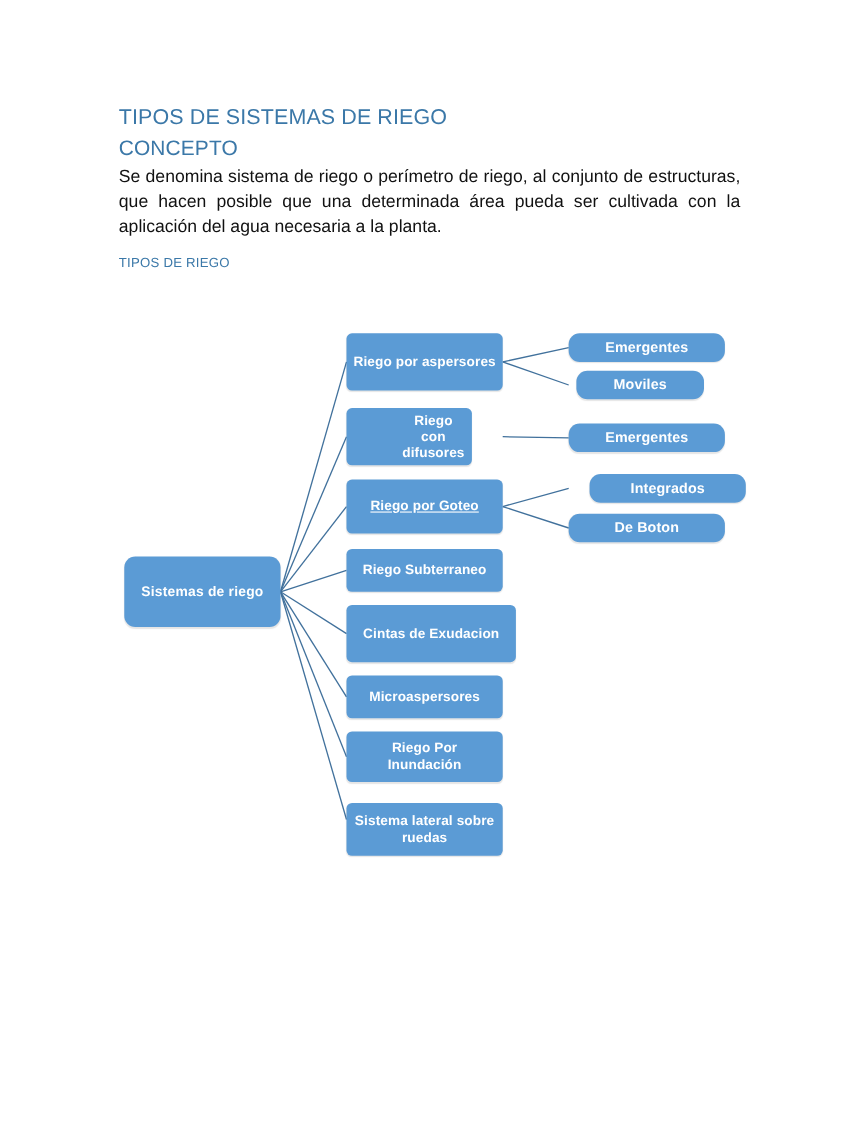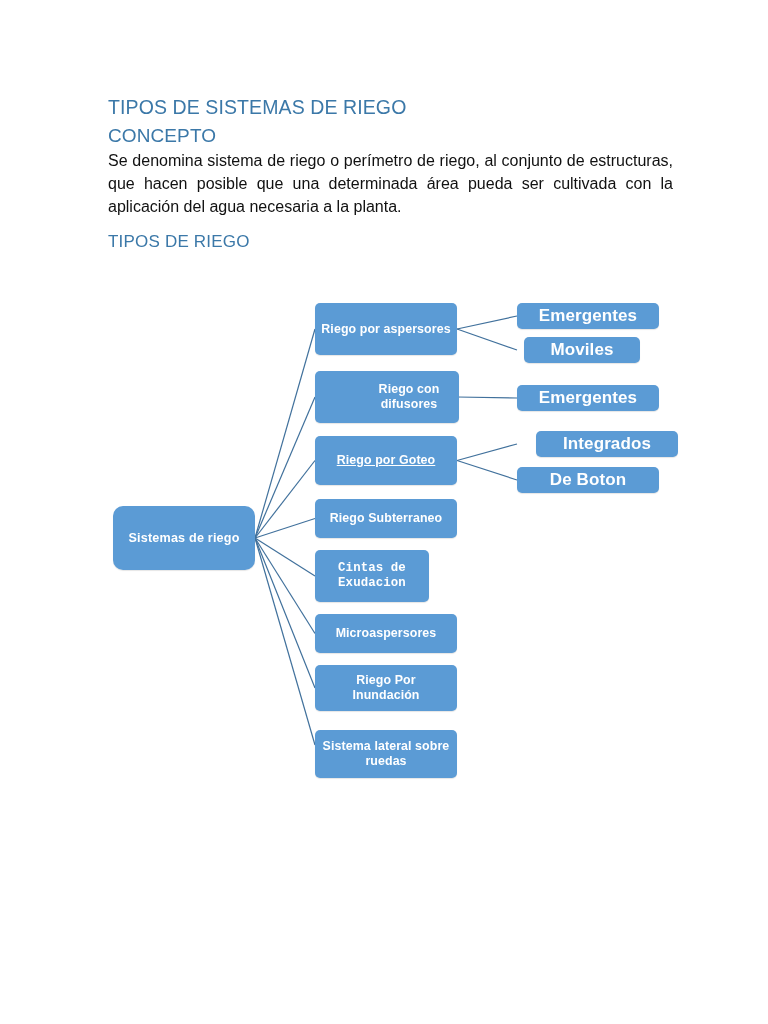--- a/index.html
+++ b/index.html
@@ -51,21 +51,21 @@
     font-size: 16px;
     color: #111111;
     line-height: 1.42;
     text-align: justify;
     margin: 0;
   }
   .section-heading {
     position: absolute;
     left: 108px;
     top: 232px;
-    font-size: 17px;
+    font-size: 12px;
     color: #3B78A8;
     font-weight: 400;
     letter-spacing: 0.2px;
   }
 
   
   #diagram {
     position: absolute;
     left: 0;
     top: 0;
@@ -95,21 +95,22 @@
   }
   .node.root {
     border-radius: 10px;
     font-size: 12.6px;
     letter-spacing: 0.2px;
   }
   .node.lvl2 {
     font-size: 12.4px;
   }
   .node.lvl3 {
-    font-size: 17px;
+    font-size: 13px;
+    border-radius: 10px;
   }
   .node span { display: block; padding: 0 6px; }
 </style>
 </head>
 <body>
 
 <div id="page">
 
   <div class="doc-text">
     <h1 class="doc-title">TIPOS DE SISTEMAS DE RIEGO</h1>
@@ -135,30 +136,30 @@
         <line x1="457" y1="460.5" x2="517" y2="444" stroke="#41719C" stroke-width="1.2"></line>
         <line x1="457" y1="460.5" x2="517" y2="480" stroke="#41719C" stroke-width="1.2"></line>
       </svg>
     <div id="nodes">
         <div class="node root" style="left: 113px; top: 506px; width: 142px; height: 64px;">
           <span>Sistemas de riego</span>
         </div>
         <div class="node lvl2" style="left: 315px; top: 303px; width: 142px; height: 52px;">
           <span>Riego por aspersores</span>
         </div>
-        <div class="node lvl2" style="left: 315px; top: 371px; width: 144px; height: 52px; padding-left: 44px;">
+        <div class="node lvl2" style="left: 315px; top: 371px; width: 114px; height: 52px; padding-left: 44px;">
           <span>Riego con difusores</span>
         </div>
         <div class="node lvl2" style="left: 315px; top: 436px; width: 142px; height: 49px; text-decoration: underline;">
           <span>Riego por Goteo</span>
         </div>
         <div class="node lvl2" style="left: 315px; top: 499px; width: 142px; height: 39px;">
           <span>Riego Subterraneo</span>
         </div>
-        <div class="node lvl2" style="left: 315px; top: 550px; width: 114px; height: 52px; font-family: Liberation Mono, monospace;">
+        <div class="node lvl2" style="left: 315px; top: 550px; width: 154px; height: 52px;">
           <span>Cintas de Exudacion</span>
         </div>
         <div class="node lvl2" style="left: 315px; top: 614px; width: 142px; height: 39px;">
           <span>Microaspersores</span>
         </div>
         <div class="node lvl2" style="left: 315px; top: 665px; width: 142px; height: 46px;">
           <span>Riego Por Inundación</span>
         </div>
         <div class="node lvl2" style="left: 315px; top: 730px; width: 142px; height: 48px;">
           <span>Sistema lateral sobre ruedas</span>

